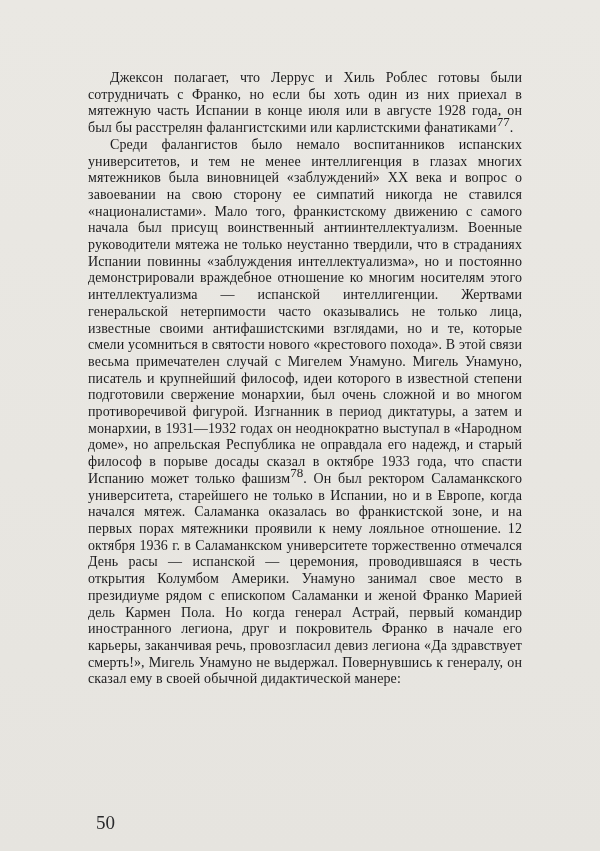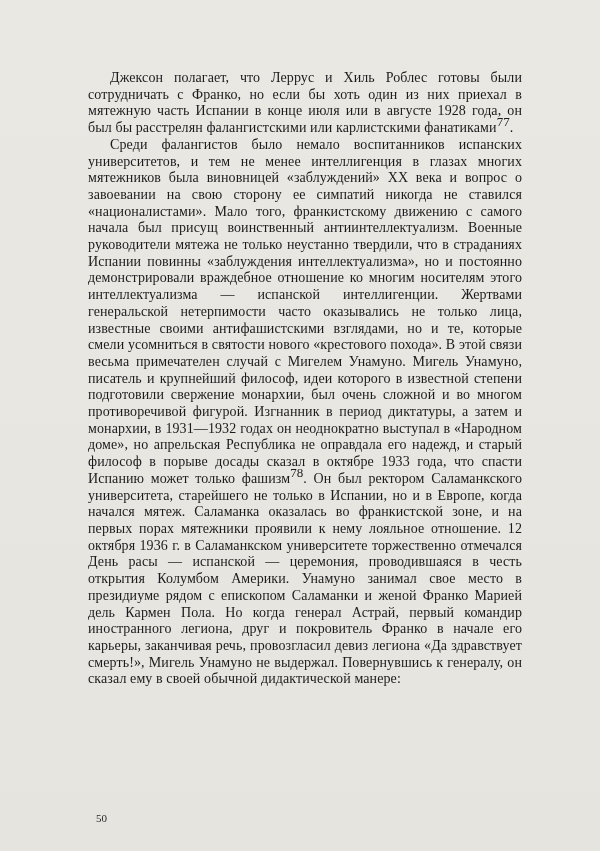--- a/index.html
+++ b/index.html
@@ -39,21 +39,21 @@
     font-size: 13px;
     line-height: 0;
     vertical-align: super;
     letter-spacing: 0;
   }
   .page-number {
     position: absolute;
     left: 96px;
     top: 812px;
     color: #2a2a2c;
-    font-size: 11px;
+    font-size: 19px;
   }
 </style>
 </head>
 <body>
 
 <div class="page">
   <div class="text-block">
     <p><span>Джексон полагает, что Леррус и Хиль Роблес готовы были сотрудничать с Франко, но если бы хоть один из них приехал в мятежную часть Испании в конце июля или в августе 1928 года, он был бы расстрелян фалангистскими или карлистскими фанатиками</span><sup>77</sup><span>.</span></p>
     <p><span>Среди фалангистов было немало воспитанников испанских университетов, и тем не менее интеллигенция в глазах многих мятежников была виновницей «заблуждений» XX века и вопрос о завоевании на свою сторону ее симпатий никогда не ставился «националистами». Мало того, франкистскому движению с самого начала был присущ воинственный антиинтеллектуализм. Военные руководители мятежа не только неустанно твердили, что в страданиях Испании повинны «заблуждения интеллектуализма», но и постоянно демонстрировали враждебное отношение ко многим носителям этого интеллектуализма — испанской интеллигенции. Жертвами генеральской нетерпимости часто оказывались не только лица, известные своими антифашистскими взглядами, но и те, которые смели усомниться в святости нового «крестового похода». В этой связи весьма примечателен случай с Мигелем Унамуно. Мигель Унамуно, писатель и крупнейший философ, идеи которого в известной степени подготовили свержение монархии, был очень сложной и во многом противоречивой фигурой. Изгнанник в период диктатуры, а затем и монархии, в 1931—1932 годах он неоднократно выступал в «Народном доме», но апрельская Республика не оправдала его надежд, и старый философ в порыве досады сказал в октябре 1933 года, что спасти Испанию может только фашизм</span><sup>78</sup><span>. Он был ректором Саламанкского университета, старейшего не только в Испании, но и в Европе, когда начался мятеж. Саламанка оказалась во франкистской зоне, и на первых порах мятежники проявили к нему лояльное отношение. 12 октября 1936 г. в Саламанкском университете торжественно отмечался День расы — испанской — церемония, проводившаяся в честь открытия Колумбом Америки. Унамуно занимал свое место в президиуме рядом с епископом Саламанки и женой Франко Марией дель Кармен Пола. Но когда генерал Астрай, первый командир иностранного легиона, друг и покровитель Франко в начале его карьеры, заканчивая речь, провозгласил девиз легиона «Да здравствует смерть!», Мигель Унамуно не выдержал. Повернувшись к генералу, он сказал ему в своей обычной дидактической манере:</span></p>
   </div>

